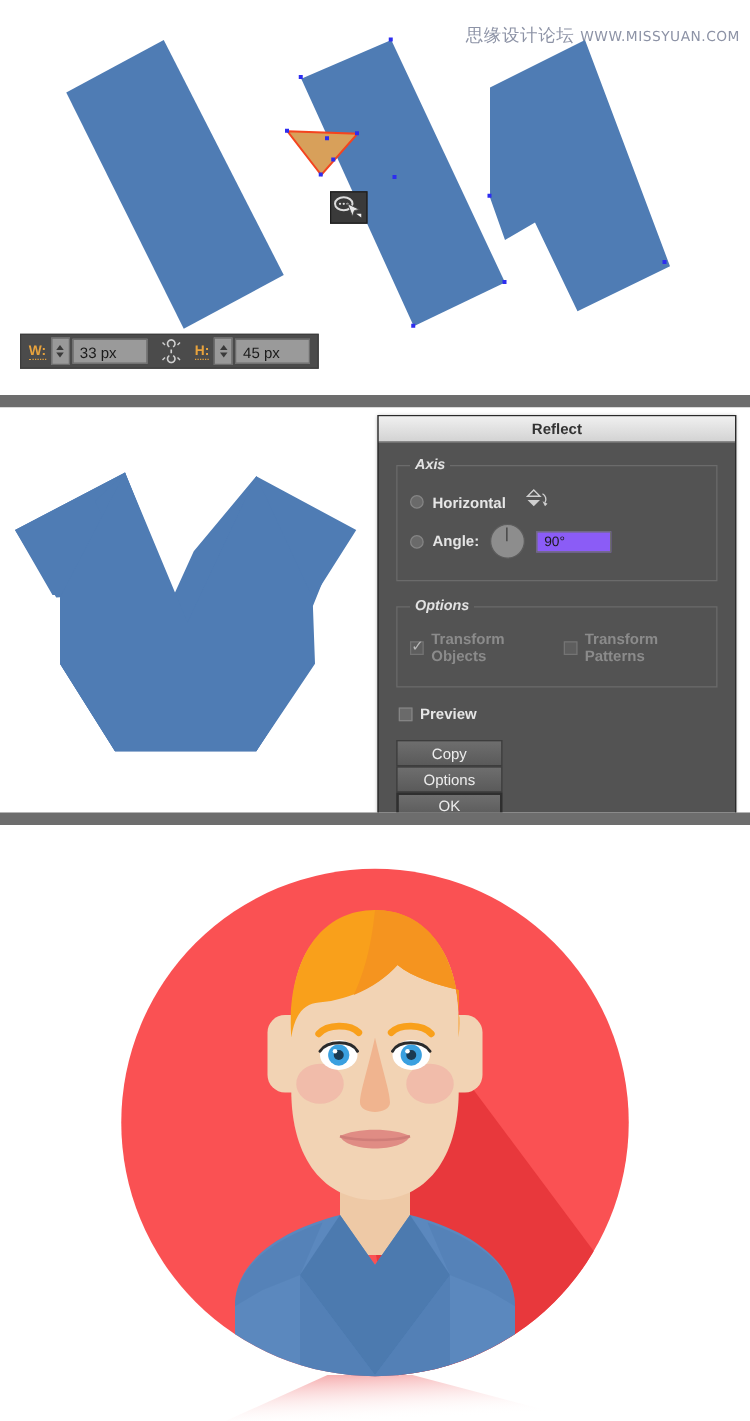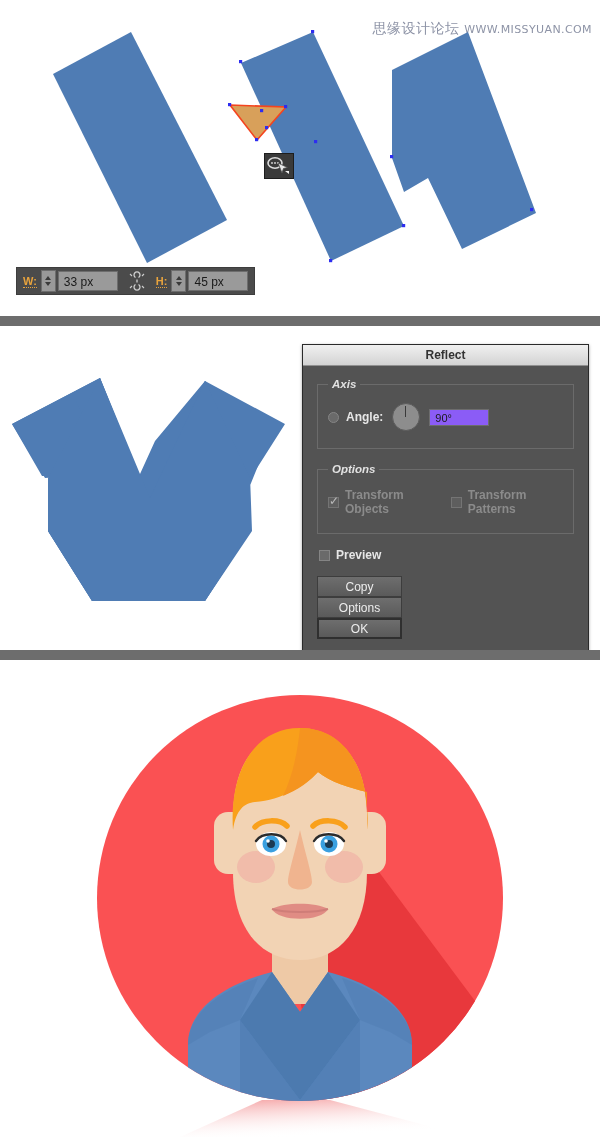--- a/index.html
+++ b/index.html
@@ -118,21 +118,21 @@
     margin: 0 8px;
     position: relative;
   }
 
   
   #panel-reflect { top: 326px; height: 324px; }
 
   .dialog {
     position: absolute;
     left: 302px;
-    top: 18px;
+    top: 6px;
     width: 285px;
     background: #535353;
     border: 1px solid #2a2a2a;
     box-shadow: 0 1px 3px rgba(0,0,0,0.35);
   }
   .dialog-title {
     height: 20px;
     background: linear-gradient(#f0f0f0, #d3d3d3);
     border-bottom: 1px solid #909090;
     color: #333333;
@@ -353,20 +353,32 @@
     <polygon fill="#4f7cb4" points="100,52 150,172 205,55 250,152 250,205 205,275 92,275 48,205 48,152"></polygon>
   </svg>
 
   <div class="dialog">
     <div class="dialog-title">Reflect</div>
     <div class="dialog-body">
 
       <fieldset class="group">
         <legend>Axis</legend>
 
+        <div class="row">
+          <span class="radio"></span>
+          <span class="radio-label">Horizontal</span>
+          <span class="axis-icon">
+            <svg width="22" height="16" viewBox="0 0 22 16">
+              <path d="M3 6 L13 6 L8 1 Z" fill="none" stroke="#cfcfcf" stroke-width="1.1"></path>
+              <path d="M3 9 L13 9 L8 14 Z" fill="#cfcfcf"></path>
+              <path d="M15 4 a5 5 0 0 1 2 7" fill="none" stroke="#cfcfcf" stroke-width="1.1"></path>
+              <path d="M15 10 L19 12 L17 14 Z" fill="#cfcfcf"></path>
+            </svg>
+          </span>
+        </div>
 
 
         <div class="row">
           <span class="radio"></span>
           <span class="radio-label">Angle:</span>
           <span class="dial"></span>
           <span class="angle-field">90°</span>
         </div>
       </fieldset>
 

